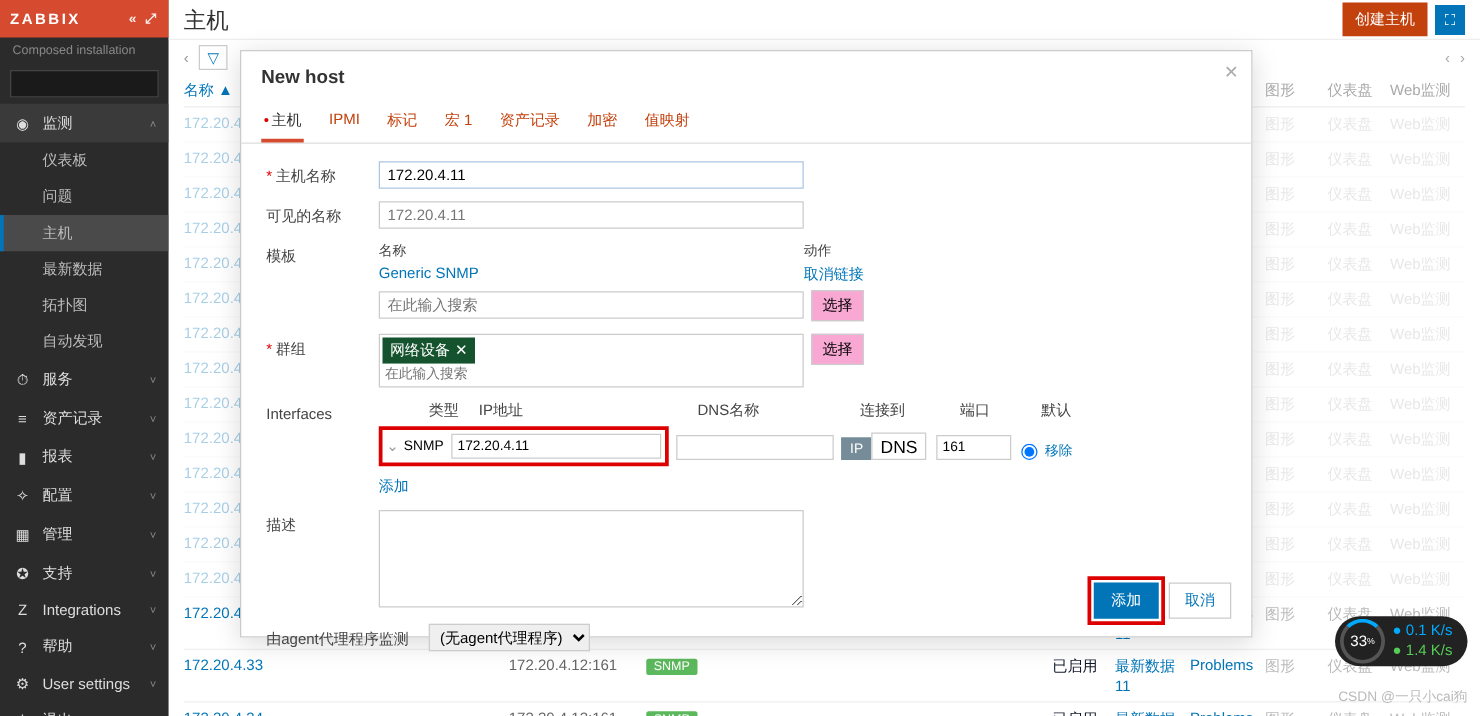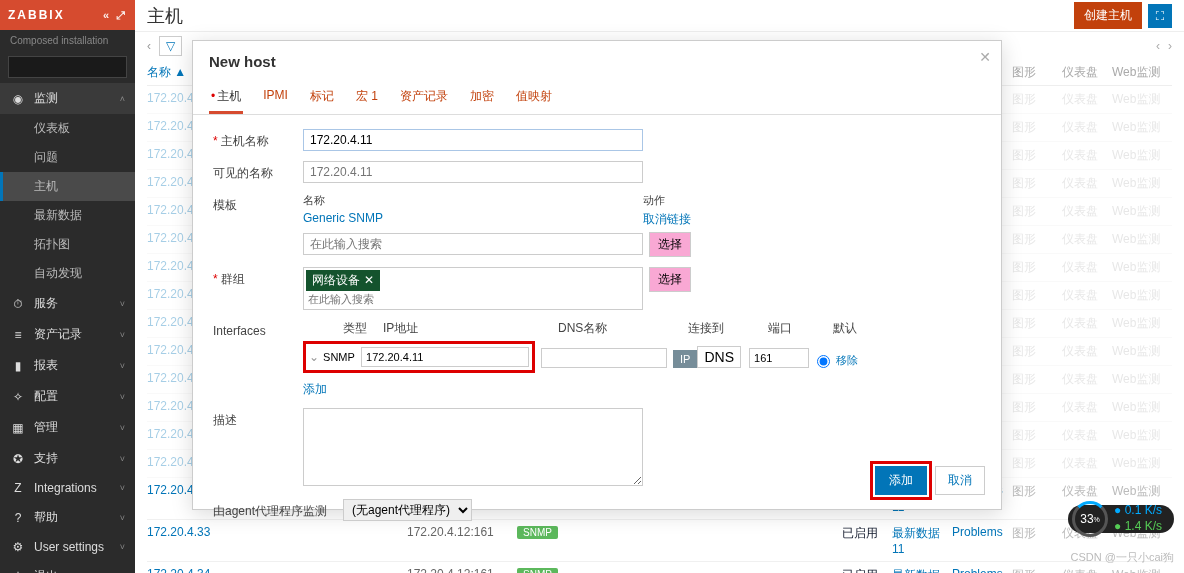--- a/index.html
+++ b/index.html
@@ -80,21 +80,21 @@
 .btn-ip{background:#768d99;color:#fff;border:1px solid #768d99;padding:2px 6px;font-size:11px;cursor:pointer}
 .btn-dns{background:#fff;border:1px solid #ccc;padding:2px 6px;font-size:14px;cursor:pointer}
 .port-inp{width:60px;height:20px;border:1px solid #ccc;margin:0 8px;padding:0 4px;font-size:11px}
 .radio{margin-right:6px}
 .remove{color:#0275b8;cursor:pointer;font-size:11px}
 .textarea{width:340px;height:78px;border:1px solid #ccc;resize:both}
 .select{height:22px;border:1px solid #ccc;font-size:12px;padding:0 4px}
 .modal-footer{position:absolute;right:16px;bottom:14px;display:flex;gap:8px}
 .btn-add{background:#0275b8;color:#fff;border:0;padding:5px 14px;cursor:pointer;font-size:12px;outline:3px solid #d00;outline-offset:2px}
 .btn-cancel{background:#fff;border:1px solid #ccc;padding:5px 12px;cursor:pointer;font-size:12px;color:#0275b8}
-.speed-widget{position:absolute;right:10px;bottom:40px;background:#222;border-radius:28px;height:28px;display:flex;align-items:center;padding:4px;color:#fff;font-size:10px;z-index:20}
+.speed-widget{position:absolute;right:10px;bottom:40px;background:#222;border-radius:28px;height:40px;display:flex;align-items:center;padding:4px;color:#fff;font-size:10px;z-index:20}
 .speed-circle{width:36px;height:36px;border-radius:50%;border:3px solid #555;border-top-color:#0af;display:flex;align-items:center;justify-content:center;margin-right:6px}
 .speed-stats{padding-right:8px;line-height:1.3}
 .watermark{position:absolute;right:10px;bottom:8px;color:#bbb;font-size:11px;z-index:20}
 </style>
 </head>
 <body>
 
 <div class="sidebar">
   <div class="logo">
     <span>ZABBIX</span>

